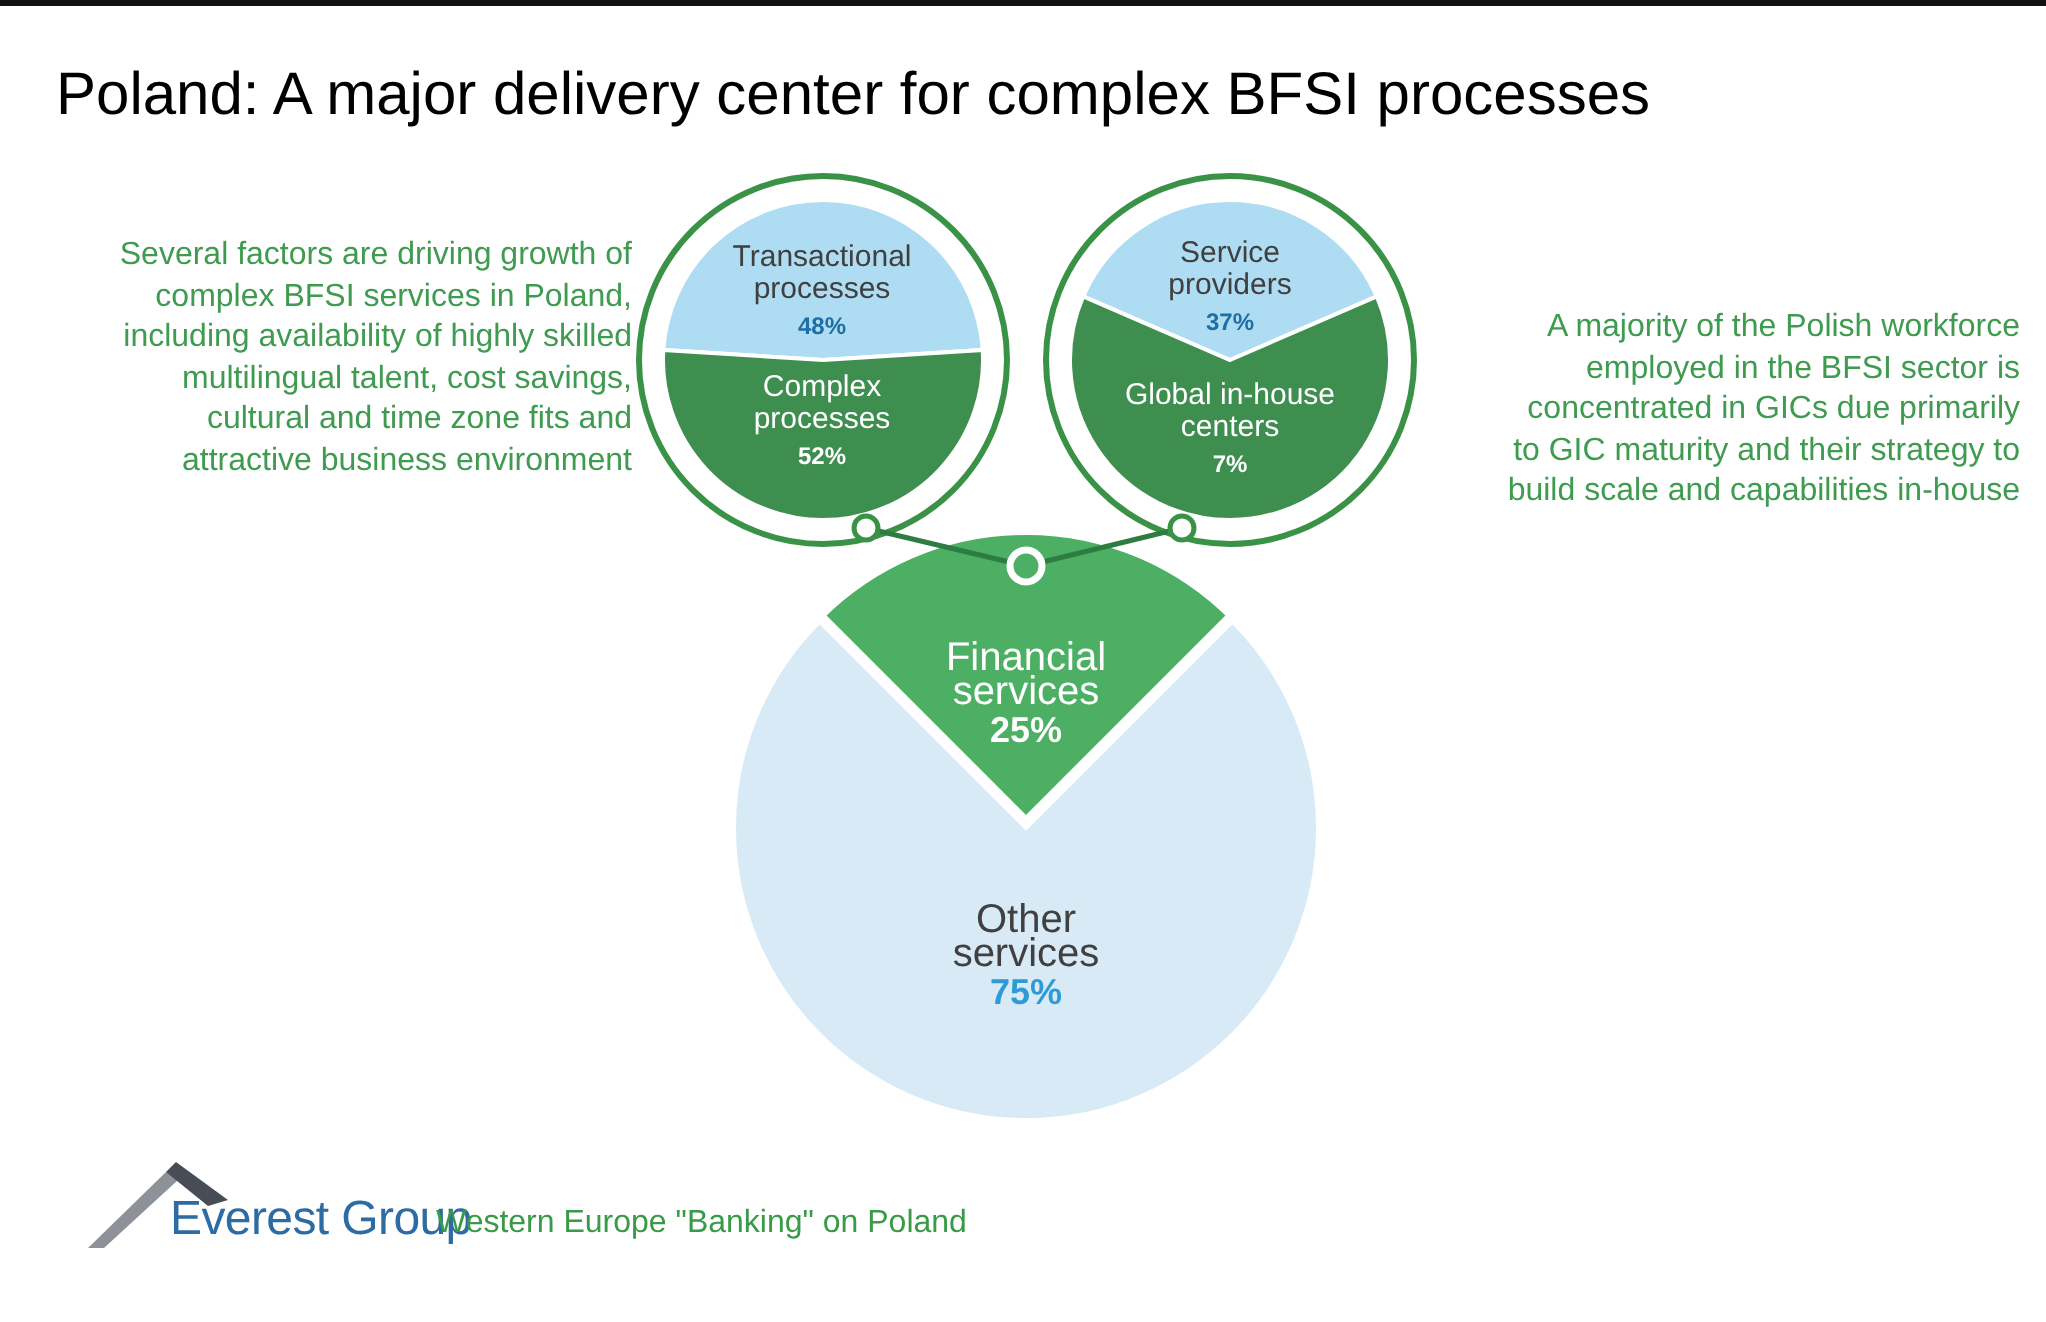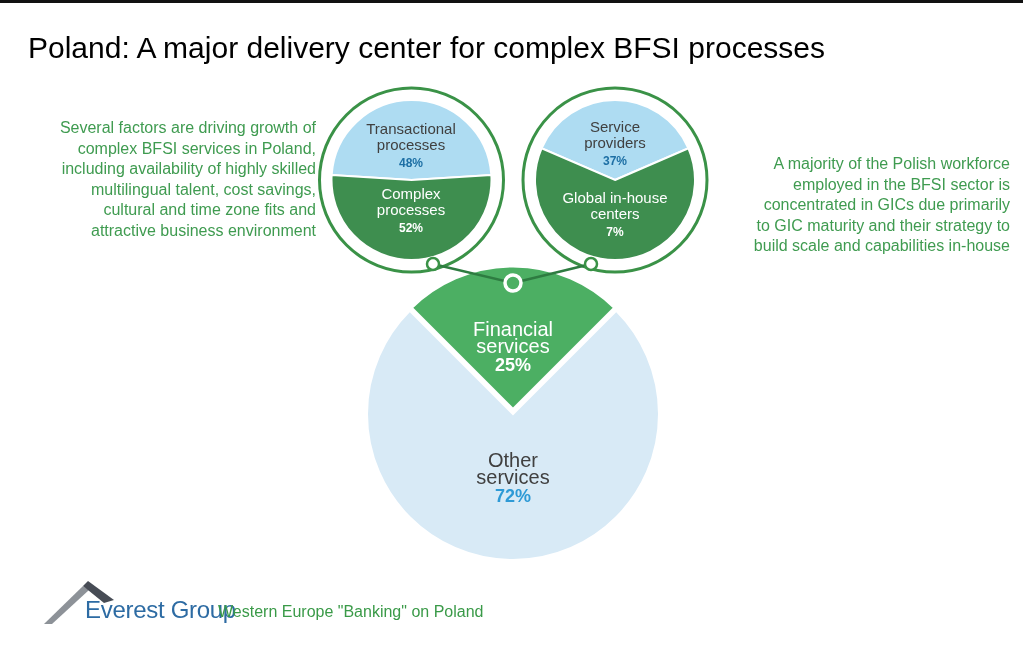--- a/index.html
+++ b/index.html
@@ -85,21 +85,21 @@
     <span class="seg-name c-white">Global in-house centers</span>
     <span class="seg-pct c-white">7%</span>
   </div>
 
   <div class="pie-label big" style="left:513px;top:321px;width:110px;">
     <span class="seg-name c-white">Financial services</span>
     <span class="seg-pct c-white">25%</span>
   </div>
   <div class="pie-label big" style="left:513px;top:452px;width:95px;">
     <span class="seg-name c-blue">Other services</span>
-    <span class="seg-pct c-blue-mid">72%</span>
+    <span class="seg-pct c-blue-mid">75%</span>
   </div>
 
   <div class="footer">
     <svg class="brand-icon" width="72" height="48" viewBox="0 0 72 48">
       <polygon points="0,46 39,8 45,12 8,46" fill="#8d9298"></polygon>
       <polygon points="39,8 44,3 70,22 60,25" fill="#474c55"></polygon>
     </svg>
     <span class="brand-name">Everest Group</span>
     <span class="footer-caption">Western Europe "Banking" on Poland</span>
   </div>

